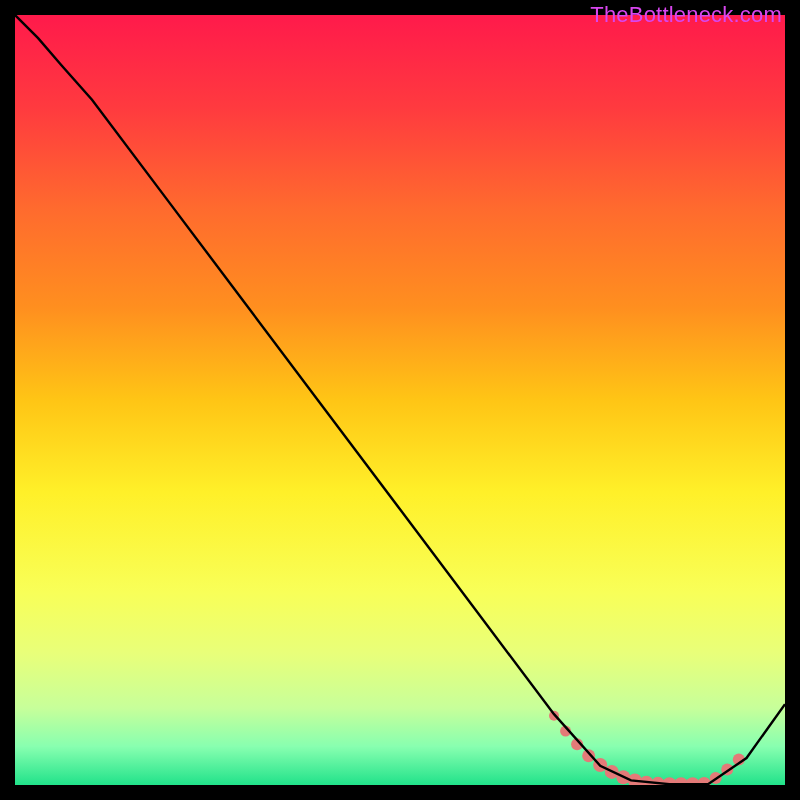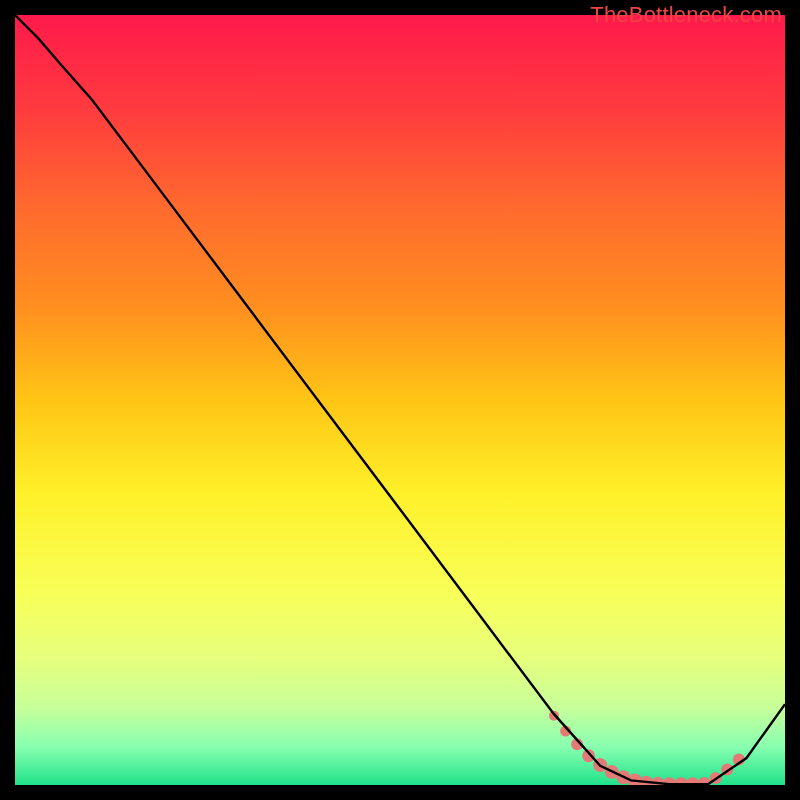--- a/index.html
+++ b/index.html
@@ -23,21 +23,21 @@
     position: absolute;
     left: 0;
     top: 0;
     width: 770px;
     height: 770px;
   }
   .watermark {
     position: absolute;
     top: 2px;
     right: 18px;
-    color: #ef4444;
+    color: #d946ef;
     font-size: 22px;
     font-weight: 500;
     letter-spacing: 0.2px;
     user-select: none;
   }
 </style>
 </head>
 <body>
 
 <div class="frame">

